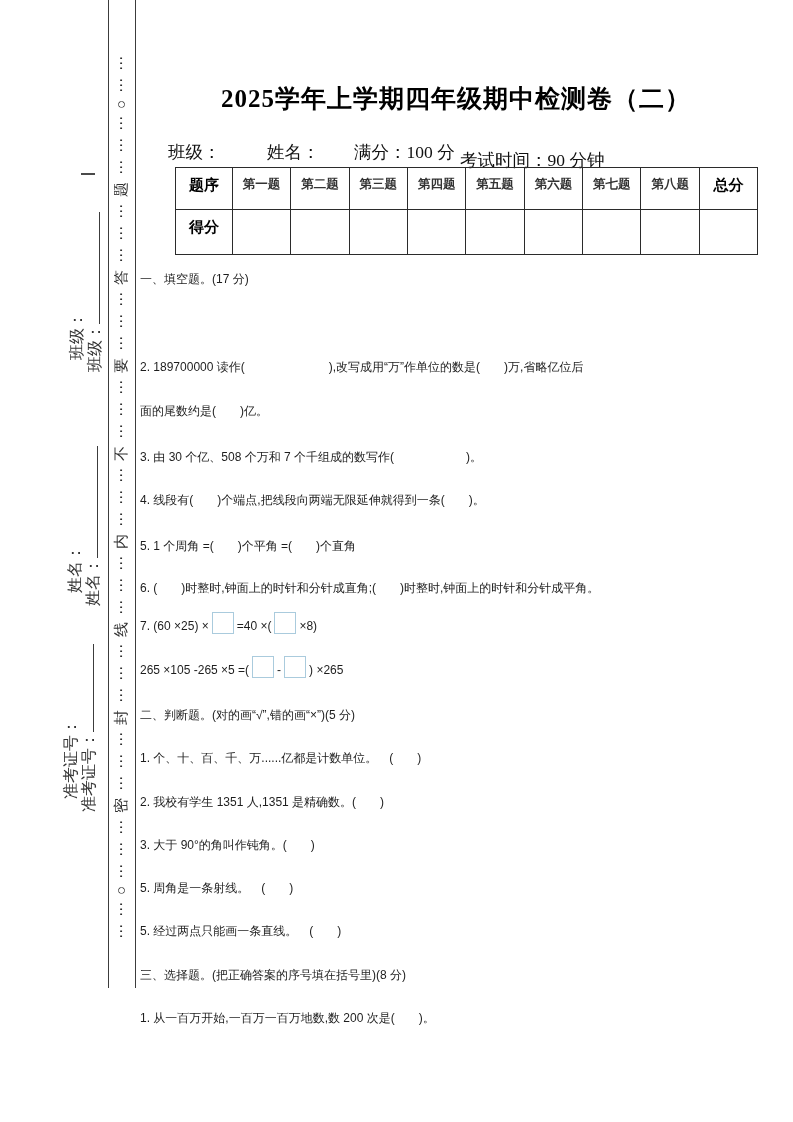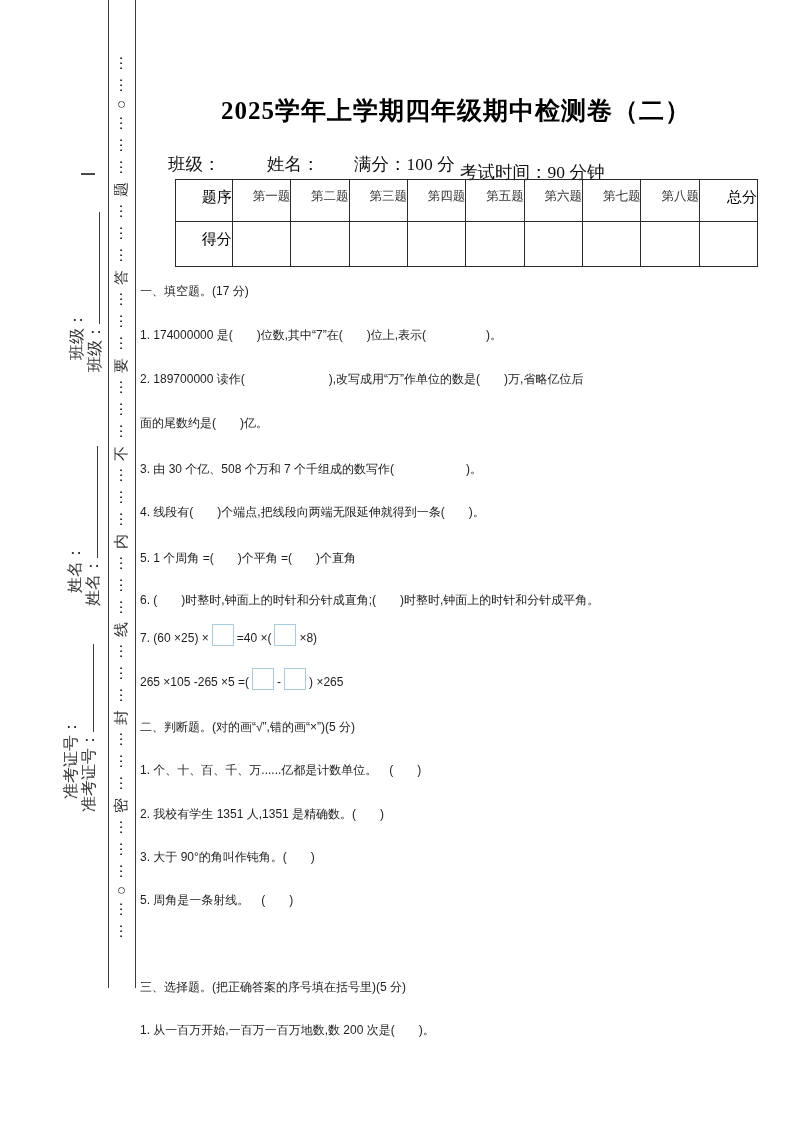--- a/index.html
+++ b/index.html
@@ -29,37 +29,37 @@
   .mf-class-outer{left:68px;top:360px;width:64px;}
   .mf-name-inner{left:84px;top:606px;width:180px;}
   .mf-name-outer{left:66px;top:593px;width:66px;}
   .mf-exam-inner{left:80px;top:812px;width:192px;}
   .mf-exam-outer{left:62px;top:799px;width:100px;}
   .w112{width:112px;}
   .w88{width:88px;}
   .stray-dash{position:absolute;left:81px;top:173px;width:14px;height:2px;background:#4a4a4a;}
 
   
-  .content{position:absolute;left:140px;top:16px;width:632px;height:988px;}
+  .content{position:absolute;left:140px;top:4px;width:632px;height:988px;}
   .title{
     position:absolute;left:0;top:78px;width:100%;margin:0;text-align:center;
     font-size:25px;font-weight:bold;color:#000;letter-spacing:1px;
     font-family:"Liberation Serif","DejaVu Serif",serif;
   }
   .info-row{position:absolute;left:0;top:136px;width:100%;height:22px;font-size:17.5px;color:#111;
     font-family:"Liberation Serif","DejaVu Serif",serif;}
   .info-row span{position:absolute;white-space:nowrap;}
   .i1{left:28px;} .i2{left:127px;} .i3{left:214px;} .i4{left:320px;margin-top:8px;}
 
   table.score-table{
     position:absolute;left:35px;top:163px;width:583px;border-collapse:collapse;table-layout:fixed;
   }
   table.score-table th,table.score-table td{
-    border:1.2px solid #2b2b2b;vertical-align:top;text-align:right;padding:8px 0 0 0;
-    font-weight:normal;
+    border:1.2px solid #2b2b2b;vertical-align:top;text-align:center;padding:8px 0 0 0;
+    font-weight:bold;
   }
   table.score-table tr.hd{height:42px;}
   table.score-table tr.sc{height:45px;}
   .cell-strong{font-size:15px;font-weight:bold;color:#000;}
   .cell-q{font-size:12.5px;color:#333;font-family:"Liberation Serif","DejaVu Serif",serif;}
 
   .ln{position:absolute;left:0;margin:0;font-size:12px;line-height:26px;color:#1d1d1d;white-space:nowrap;}
   .bluebox{
     display:inline-block;width:20px;height:20px;margin:0 3px;vertical-align:-4px;
     border:1.2px solid #aacbdd;background:#fff;
@@ -135,39 +135,39 @@
         <td></td>
         <td></td>
         <td></td>
         <td></td>
         <td></td>
       </tr>
     </tbody>
       </table>
 
     <p class="ln" style="top:262px">一、填空题。(17 分)</p>
-    <p class="ln" style="top:306px">1. 174000000 是(　　)位数,其中“7”在(　　)位上,表示(　　　　　)。</p>
     <p class="ln" style="top:350px">2. 189700000 读作(　　　　　　　),改写成用“万”作单位的数是(　　)万,省略亿位后</p>
     <p class="ln" style="top:394px">面的尾数约是(　　)亿。</p>
     <p class="ln" style="top:440px">3. 由 30 个亿、508 个万和 7 个千组成的数写作(　　　　　　)。</p>
     <p class="ln" style="top:483px">4. 线段有(　　)个端点,把线段向两端无限延伸就得到一条(　　)。</p>
     <p class="ln" style="top:529px">5. 1 个周角 =(　　)个平角 =(　　)个直角</p>
     <p class="ln" style="top:571px">6. (　　)时整时,钟面上的时针和分针成直角;(　　)时整时,钟面上的时针和分针成平角。</p>
 
     <p class="ln" style="top:608px">
       <span>7. (60 ×25) ×</span><span class="bluebox"></span><span>=40 ×(</span><span class="bluebox"></span><span>×8)</span>
     </p>
     <p class="ln" style="top:652px">
       <span>265 ×105 -265 ×5 =(</span><span class="bluebox"></span><span>-</span><span class="bluebox"></span><span>) ×265</span>
     </p>
 
     <p class="ln" style="top:698px">二、判断题。(对的画“√”,错的画“×”)(5 分)</p>
     <p class="ln" style="top:741px">1. 个、十、百、千、万......亿都是计数单位。　(　　)</p>
     <p class="ln" style="top:785px">2. 我校有学生 1351 人,1351 是精确数。(　　)</p>
     <p class="ln" style="top:828px">3. 大于 90°的角叫作钝角。(　　)</p>
     <p class="ln" style="top:871px">5. 周角是一条射线。　(　　)</p>
+    <p class="ln" style="top:914px">5. 经过两点只能画一条直线。　(　　)</p>
 
-    <p class="ln" style="top:958px">三、选择题。(把正确答案的序号填在括号里)(5 分)</p>
+    <p class="ln" style="top:958px">三、选择题。(把正确答案的序号填在括号里)(8 分)</p>
     <p class="ln" style="top:1001px">1. 从一百万开始,一百万一百万地数,数 200 次是(　　)。</p>
   </div>
 
 
 </div>
 
 </body></html>

